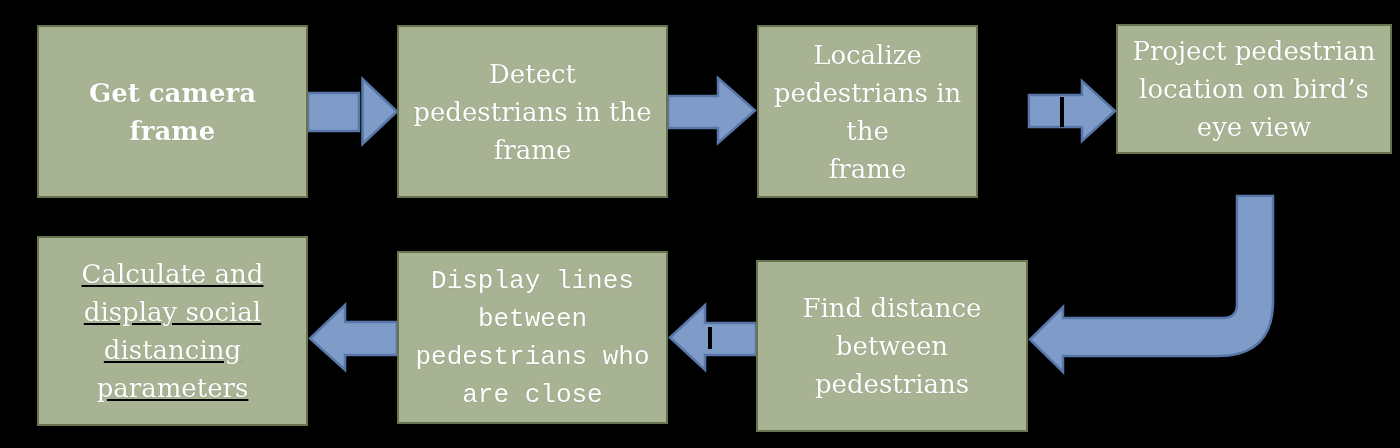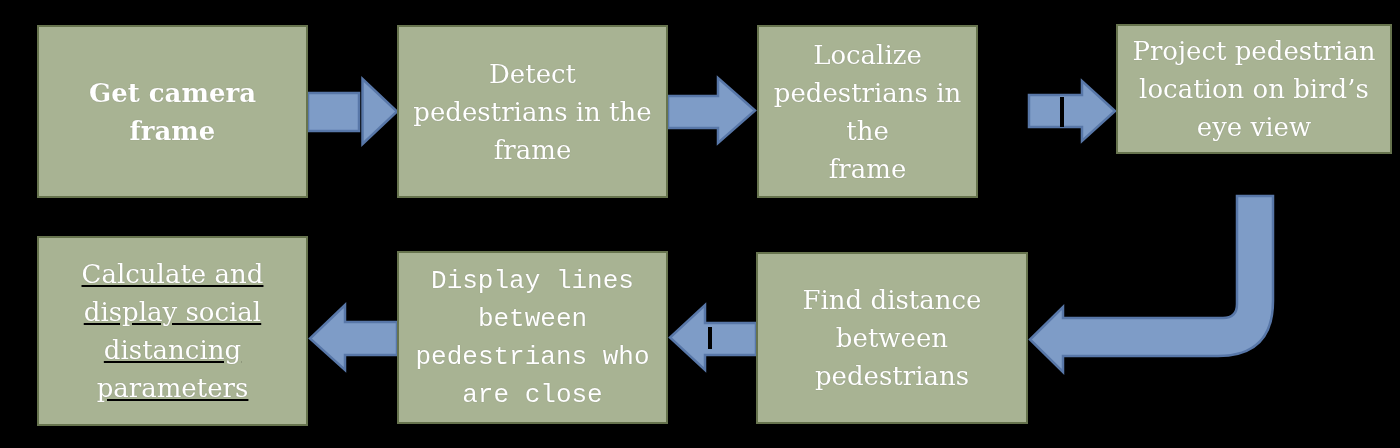--- a/index.html
+++ b/index.html
@@ -100,21 +100,21 @@
 pedestrians in the
 frame</div>
   </div>
 
   <div class="box" style="left:1116px; top:24px; width:276px; height:130px;justify-content:center;">
     <div class="box-label">Project pedestrian
 location on bird’s
 eye view</div>
   </div>
 
-  <div class="box" style="left:756px; top:252px; width:272px; height:172px;">
+  <div class="box" style="left:756px; top:260px; width:272px; height:172px;">
     <div class="box-label">Find distance
 between
 pedestrians</div>
   </div>
 
   <div class="box" style="left:397px; top:251px; width:271px; height:173px;font-family:Liberation Mono, monospace;">
     <div class="box-label">Display lines
 between
 pedestrians who
 are close</div>

